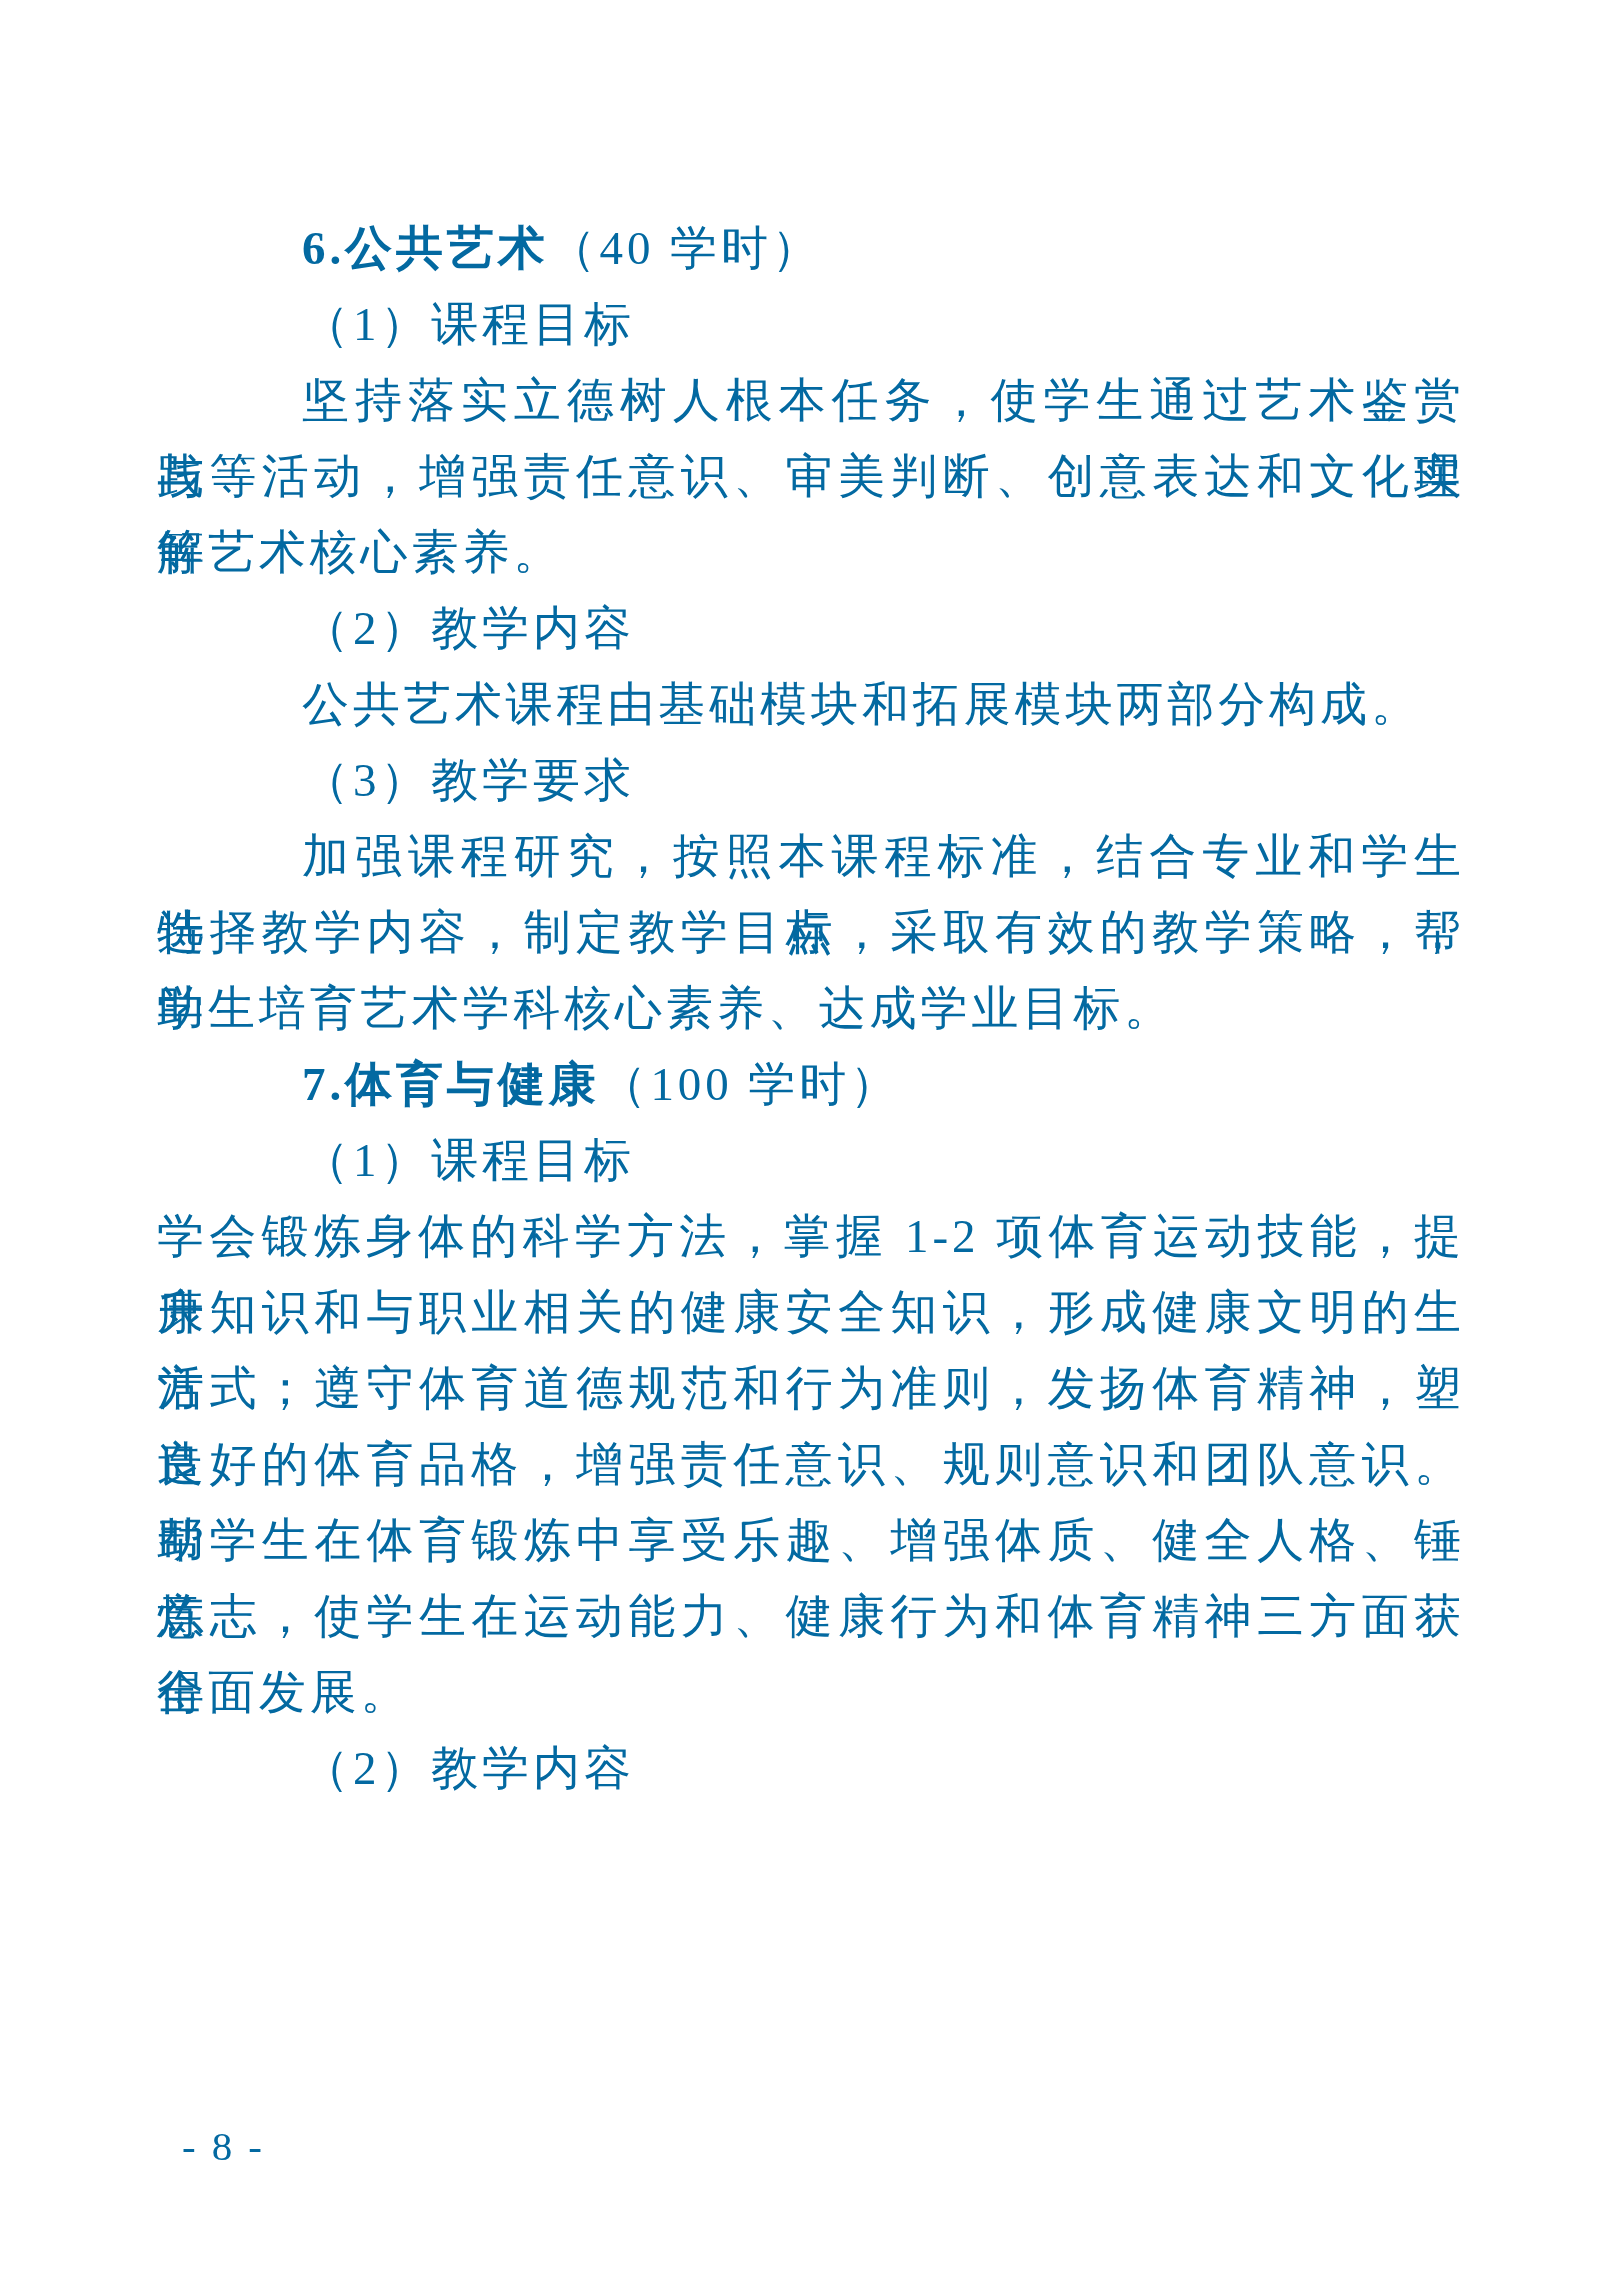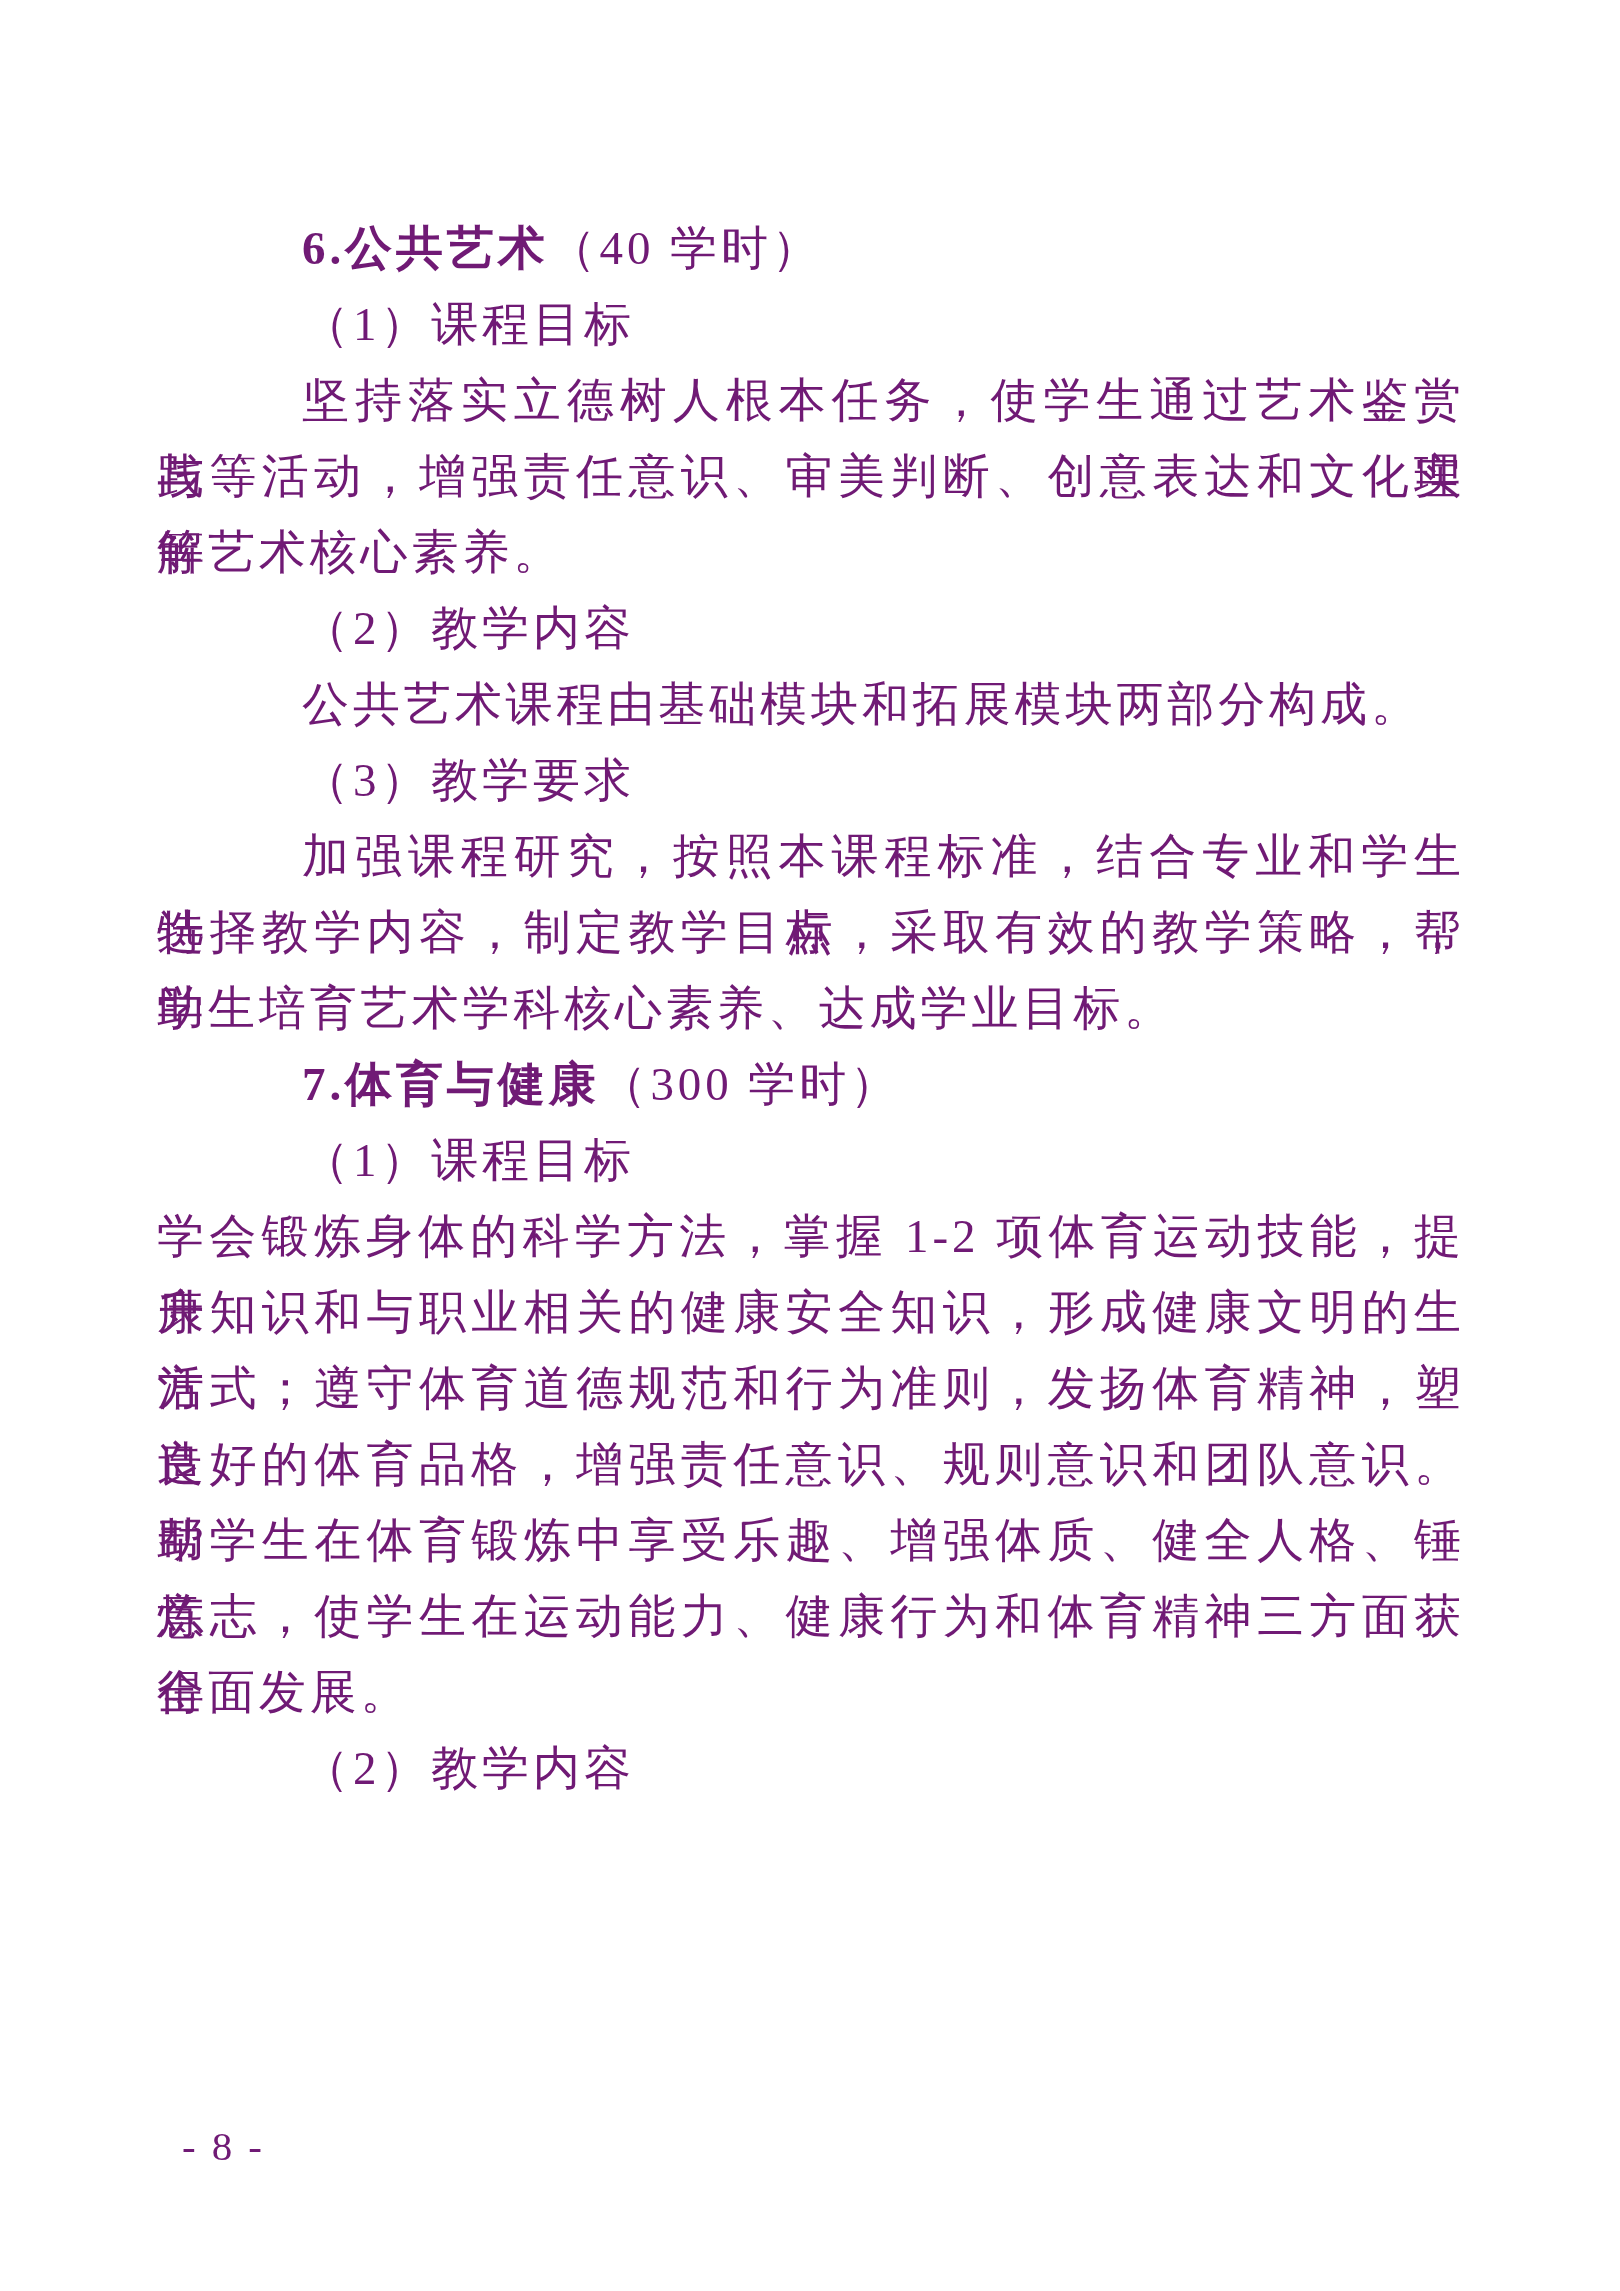--- a/index.html
+++ b/index.html
@@ -1,21 +1,21 @@
 <!DOCTYPE html>
 <html><head>
 <meta charset="utf-8">
 <style>
   html,body { margin:0; padding:0; background:#e8e8e8; }
   .page {
     position:relative;
     width:1620px; height:2292px;
     margin:0 auto;
     background:#ffffff;
-    color:#701a75;
+    color:#0369a1;
     font-family:"Liberation Serif","DejaVu Serif",serif;
     overflow:hidden;
   }
   .content {
     position:absolute;
     left:157px; top:210px;
     width:1308px;
   }
   .line {
     height:76px;
@@ -56,21 +56,21 @@
     <div class="line ind">（2）教学内容</div>
 
     <div class="line ind">公共艺术课程由基础模块和拓展模块两部分构成。</div>
 
     <div class="line ind">（3）教学要求</div>
 
     <div class="line fill ind">加强课程研究，按照本课程标准，结合专业和学生特点，</div>
     <div class="line fill">选择教学内容，制定教学目标，采取有效的教学策略，帮助</div>
     <div class="line">学生培育艺术学科核心素养、达成学业目标。</div>
 
-    <div class="line h ind"><span class="b">7.体育与健康</span><span>（300 学时）</span></div>
+    <div class="line h ind"><span class="b">7.体育与健康</span><span>（100 学时）</span></div>
 
     <div class="line ind">（1）课程目标</div>
 
     <div class="line fill">学会锻炼身体的科学方法，掌握 1-2 项体育运动技能，提升</div>
     <div class="line fill">康知识和与职业相关的健康安全知识，形成健康文明的生活</div>
     <div class="line fill">方式；遵守体育道德规范和行为准则，发扬体育精神，塑造</div>
     <div class="line fill">良好的体育品格，增强责任意识、规则意识和团队意识。帮</div>
     <div class="line fill">助学生在体育锻炼中享受乐趣、增强体质、健全人格、锤炼</div>
     <div class="line fill">意志，使学生在运动能力、健康行为和体育精神三方面获得</div>
     <div class="line">全面发展。</div>

